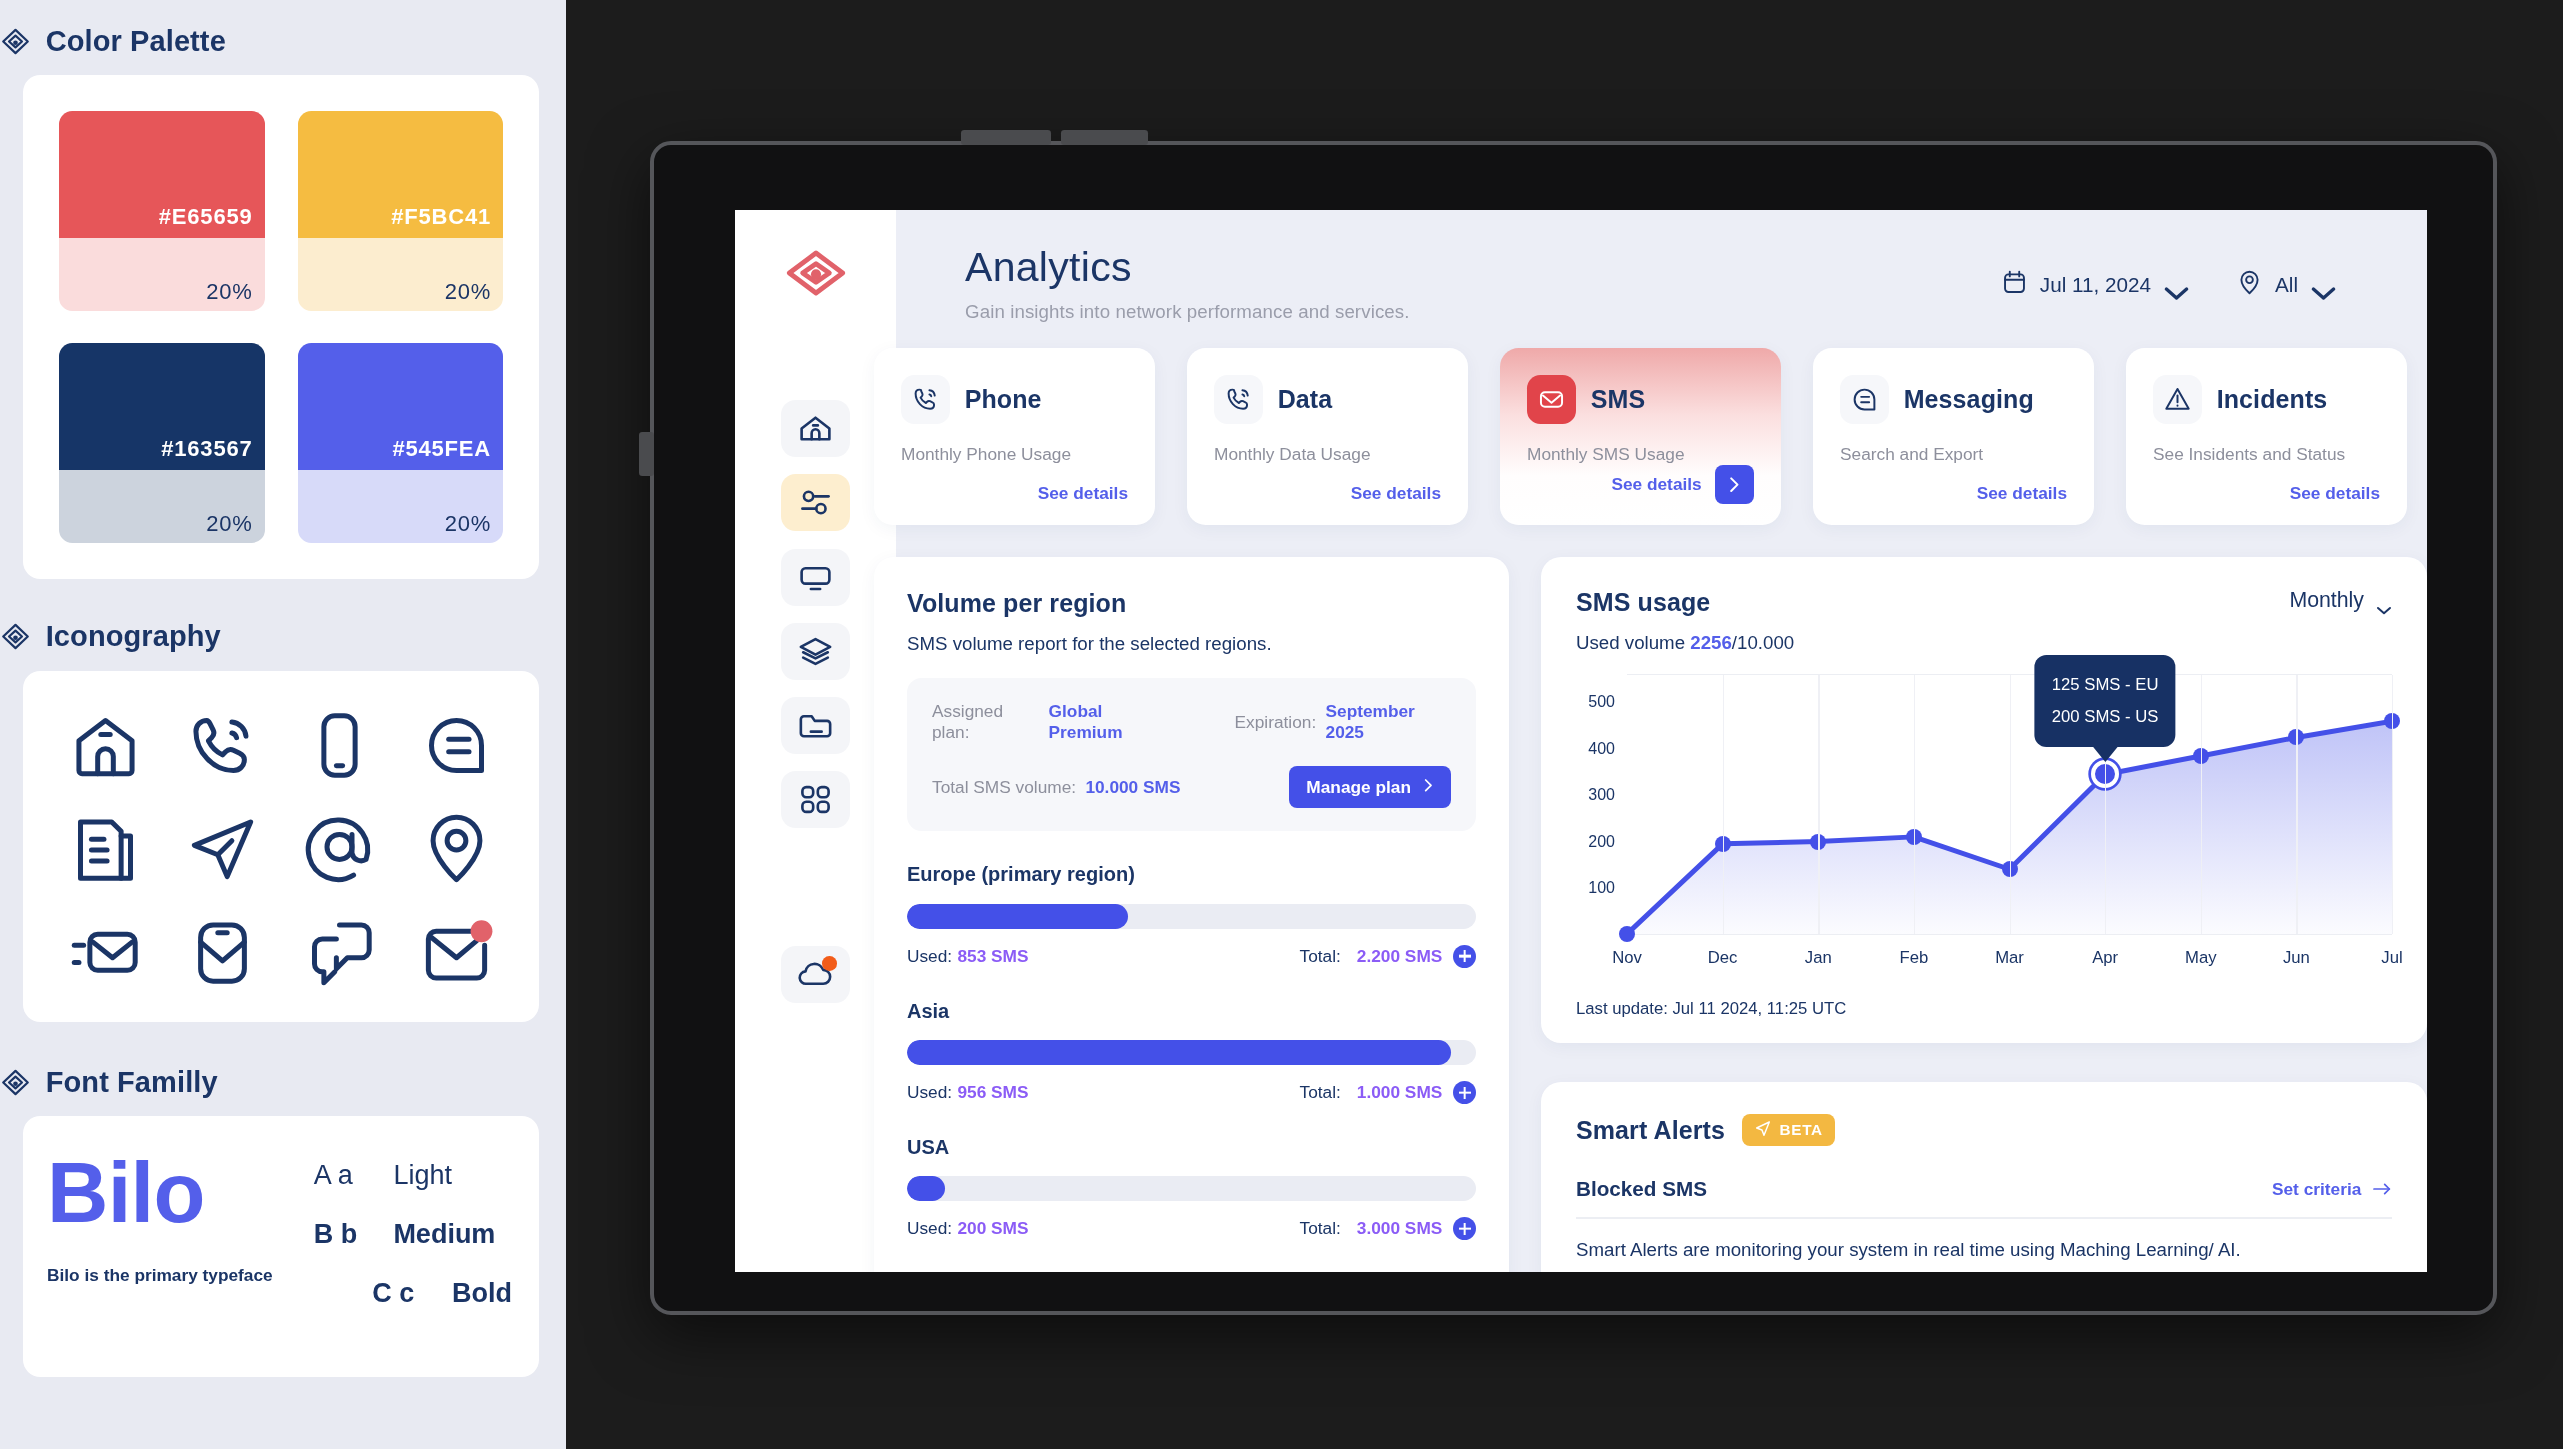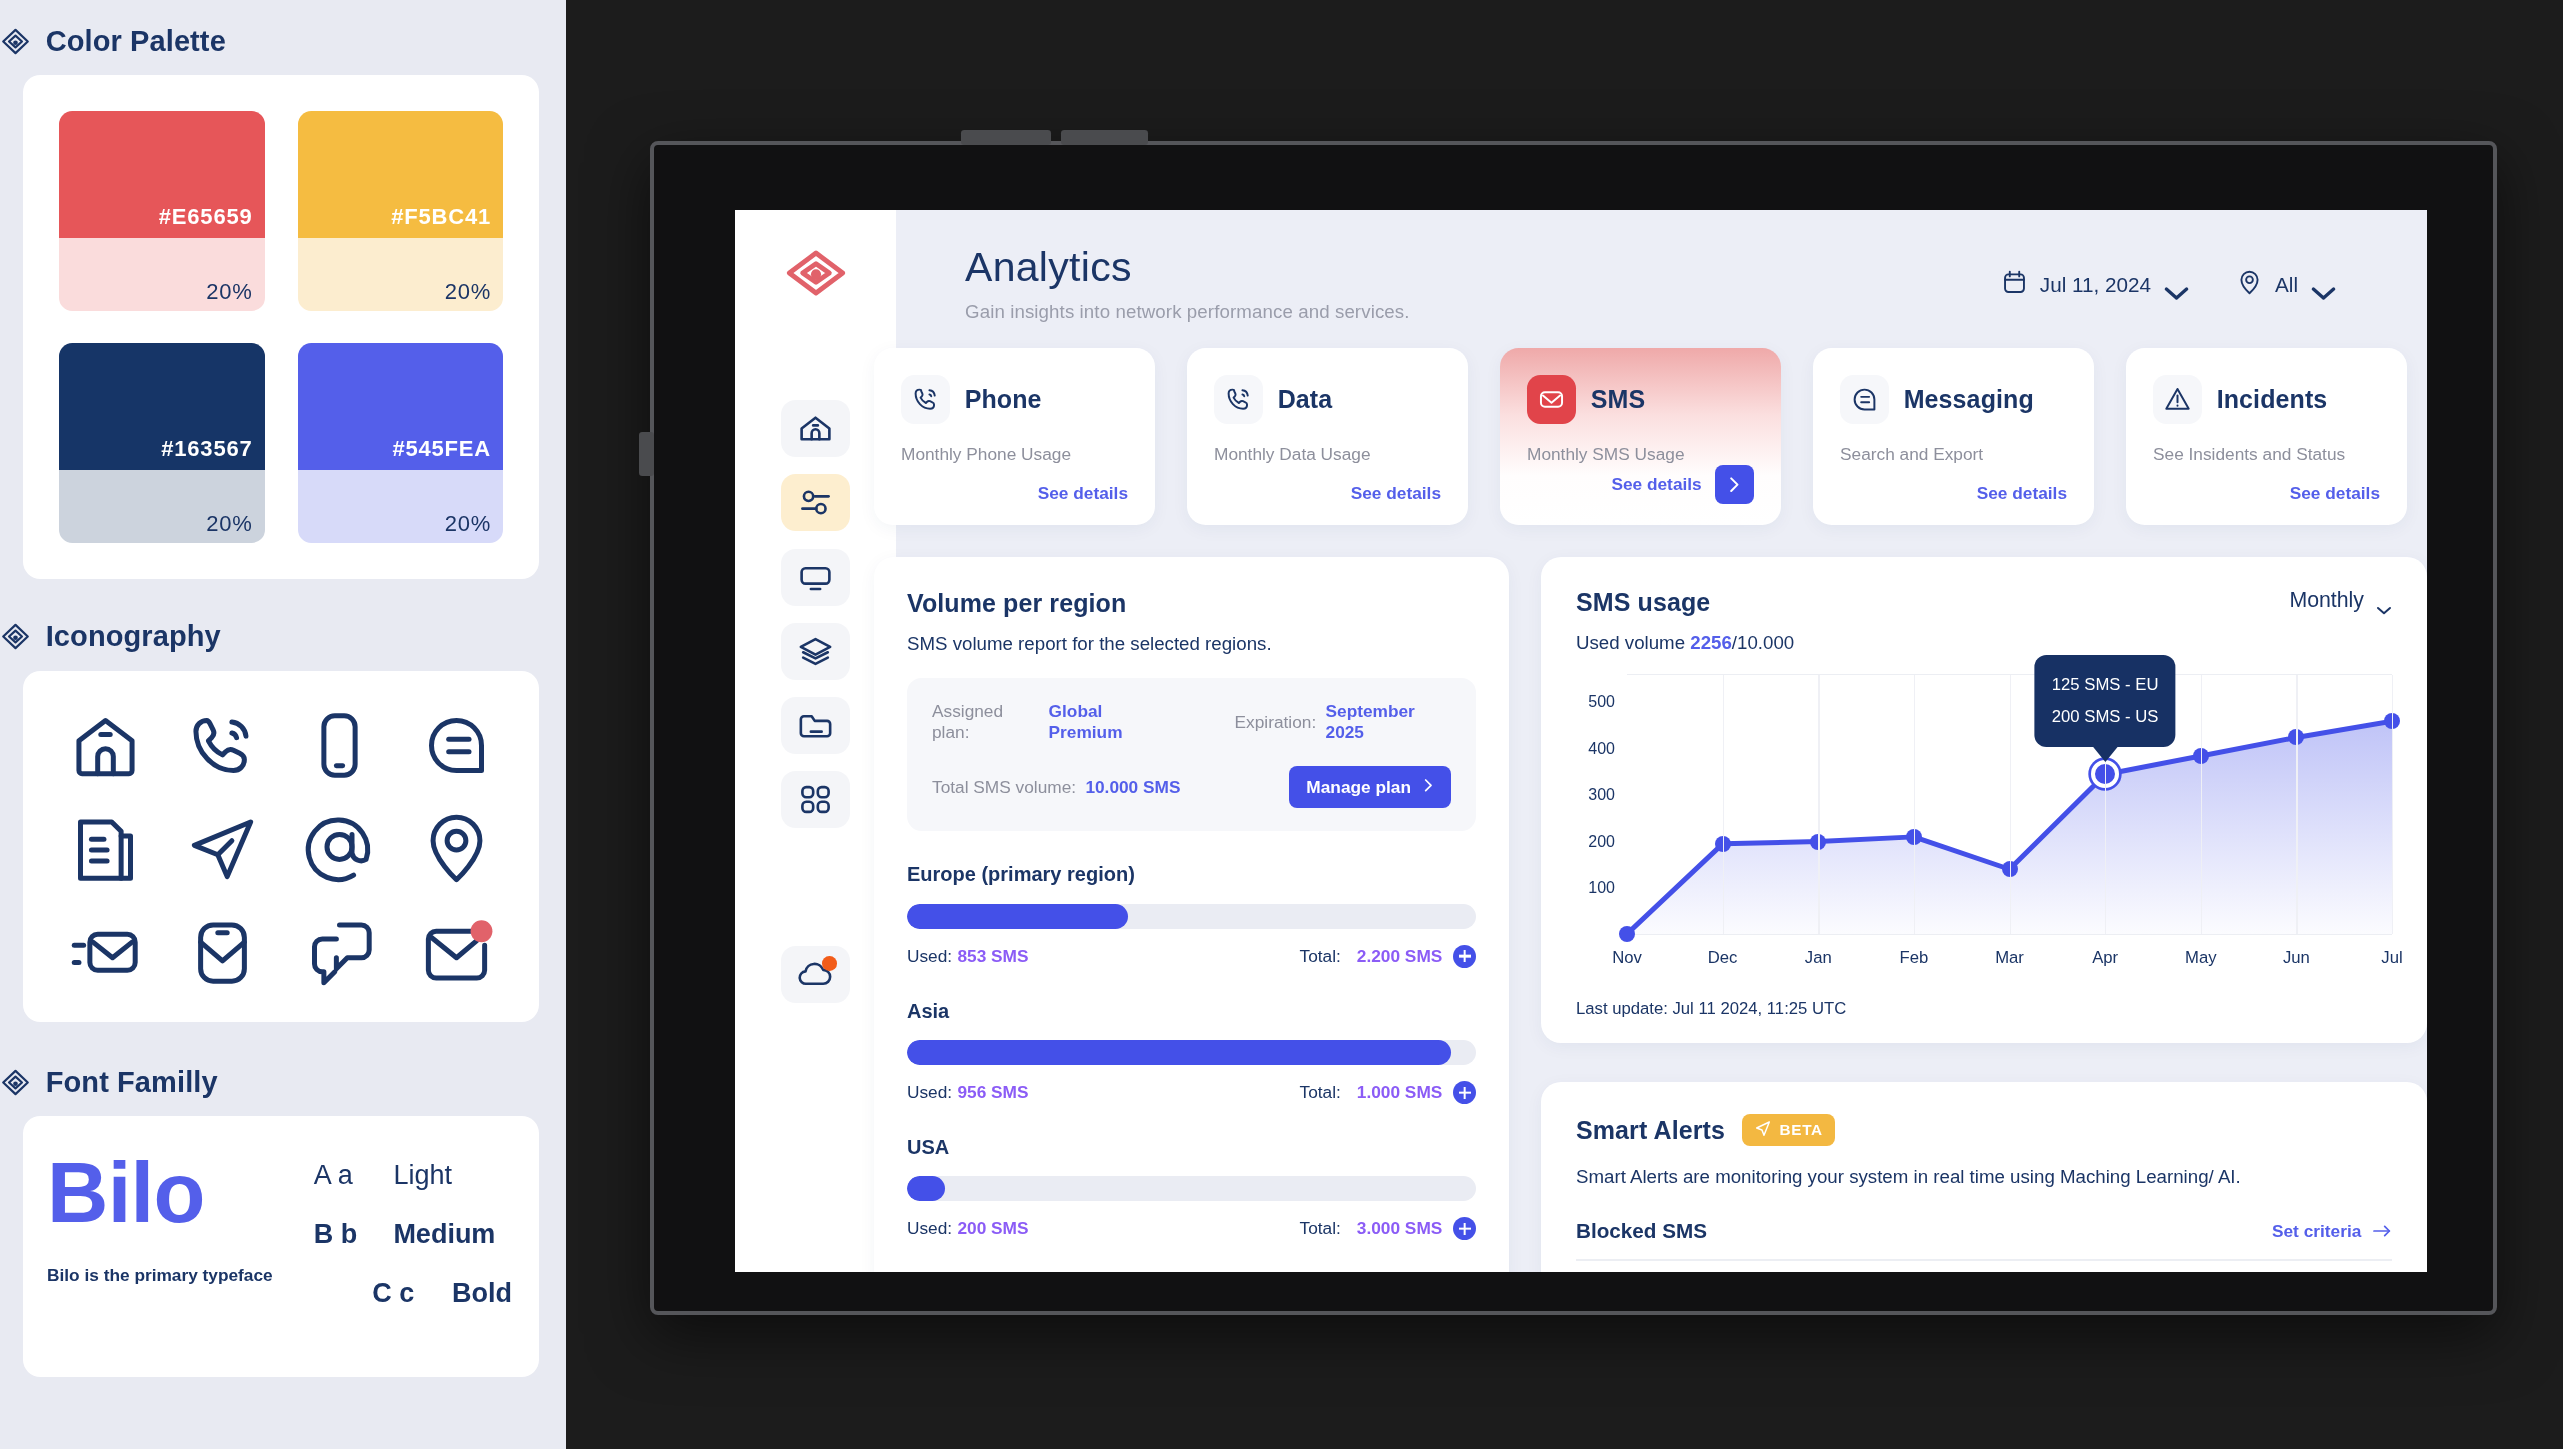--- a/index.html
+++ b/index.html
@@ -83,21 +83,21 @@
   .w-medium { font-weight: 700; }
   .w-bold   { font-weight: 900; justify-content: flex-end; }
 
   
   #tablet-frame {
     position: absolute;
     left: 650px; top: 141px;
     width: 1847px; height: 1174px;
     background: #111112;
     border: 4.7px solid #55565a;
-    border-radius: 8px;
+    border-radius: 21px;
     box-shadow: 0 20px 60px rgba(0,0,0,.55);
   }
   .tab-btn { position: absolute; background: #4a4b4e; border-radius: 3.3px; }
   #tab-btn-1 { top: -14.7px; left: 307px; width: 90px; height: 14.7px; }
   #tab-btn-2 { top: -14.7px; left: 407px; width: 87px; height: 14.7px; }
   #tab-btn-3 { left: -14.7px; top: 287px; width: 14.7px; height: 44px; border-radius: 3.3px; }
 
   #screen {
     position: absolute;
     left: 81px; top: 65px;
@@ -894,33 +894,33 @@
               <span class="panel-title">Smart Alerts</span>
               <span id="beta-badge">
                 <span>
                   <svg viewBox="0 0 26 26" fill="none" stroke="#fff" stroke-width="2.2" stroke-linecap="round" stroke-linejoin="round">
                       <path d="M23 3 L4 12 l8 3 3 8 Z"></path>
                     </svg>
                 </span>
                 <span>BETA</span>
               </span>
             </div>
-            <div id="alerts-desc">Smart Alerts are monitoring your system in real time using Maching Learning/ AI.</div>
             <div id="alerts-row">
               <span class="label">Blocked SMS</span>
               <span id="set-criteria">
                 <span>Set criteria</span>
                 <span>
                   <svg viewBox="0 0 30 18" fill="none" stroke="#545fea" stroke-width="2.6" stroke-linecap="round" stroke-linejoin="round">
                       <path d="M3 9 h23"></path>
                       <path d="M19 2 L26 9 L19 16"></path>
                     </svg>
                 </span>
               </span>
             </div>
+            <div id="alerts-desc">Smart Alerts are monitoring your system in real time using Maching Learning/ AI.</div>
           </div>
 
         </div>
       </div>
     </div>
   </div>
 </div>
 
 
 </body></html>

